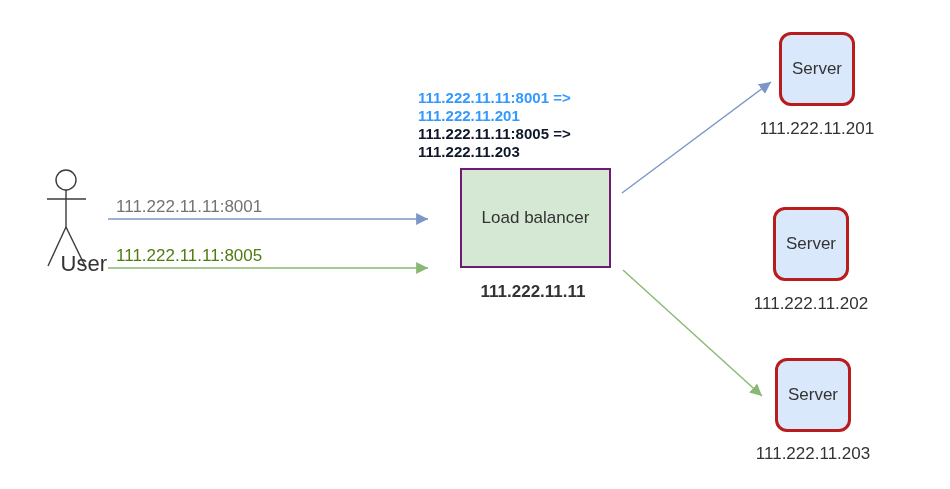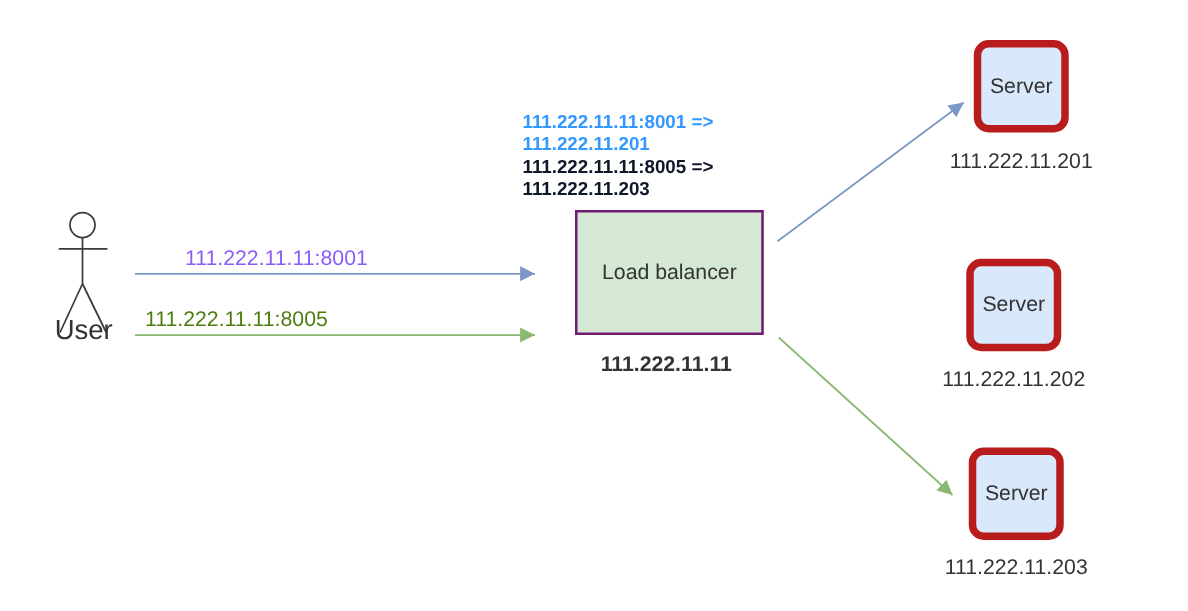--- a/index.html
+++ b/index.html
@@ -24,21 +24,21 @@
     white-space: nowrap;
   }
   .lb-box {
     left: 460px; top: 168px; width: 151px; height: 100px;
     background: #d5e8d4;
     border: 2px solid #701a75;
   }
   .server-box {
     width: 76px; height: 74px;
     background: #dae8fc;
-    border: 6px solid #b91c1c;
+    border: 3px solid #b91c1c;
     border-radius: 12px;
   }
   .server-1 { left: 779px; top: 32px; }
   .server-2 { left: 773px; top: 207px; }
   .server-3 { left: 775px; top: 358px; }
 
   .ip-label {
     position: absolute;
     width: 170px;
     text-align: center;
@@ -47,31 +47,31 @@
     white-space: nowrap;
   }
   .ip-s1 { left: 732px; top: 119px; }
   .ip-s2 { left: 726px; top: 294px; }
   .ip-s3 { left: 728px; top: 444px; }
   .ip-lb { left: 433px; top: 282px; width: 200px; font-weight: bold; }
 
   .user-label {
     position: absolute;
     left: 27px; top: 251px; width: 80px;
-    text-align: center;
+    text-align: right;
     font-size: 22px;
     color: #333333;
   }
 
   .req-label {
     position: absolute;
     font-size: 17px;
     white-space: nowrap;
   }
-  .req-8001 { left: 116px; top: 197px; color: #8b5cf6; margin-left: 32px; }
+  .req-8001 { left: 116px; top: 197px; color: #737373; }
   .req-8005 { left: 116px; top: 246px; color: #4d7c0f; }
 
   .mapping-block {
     position: absolute;
     left: 418px; top: 89px; width: 220px;
     text-align: left;
     font-size: 15px;
     font-weight: 700;
     line-height: 18px;
     white-space: nowrap;

